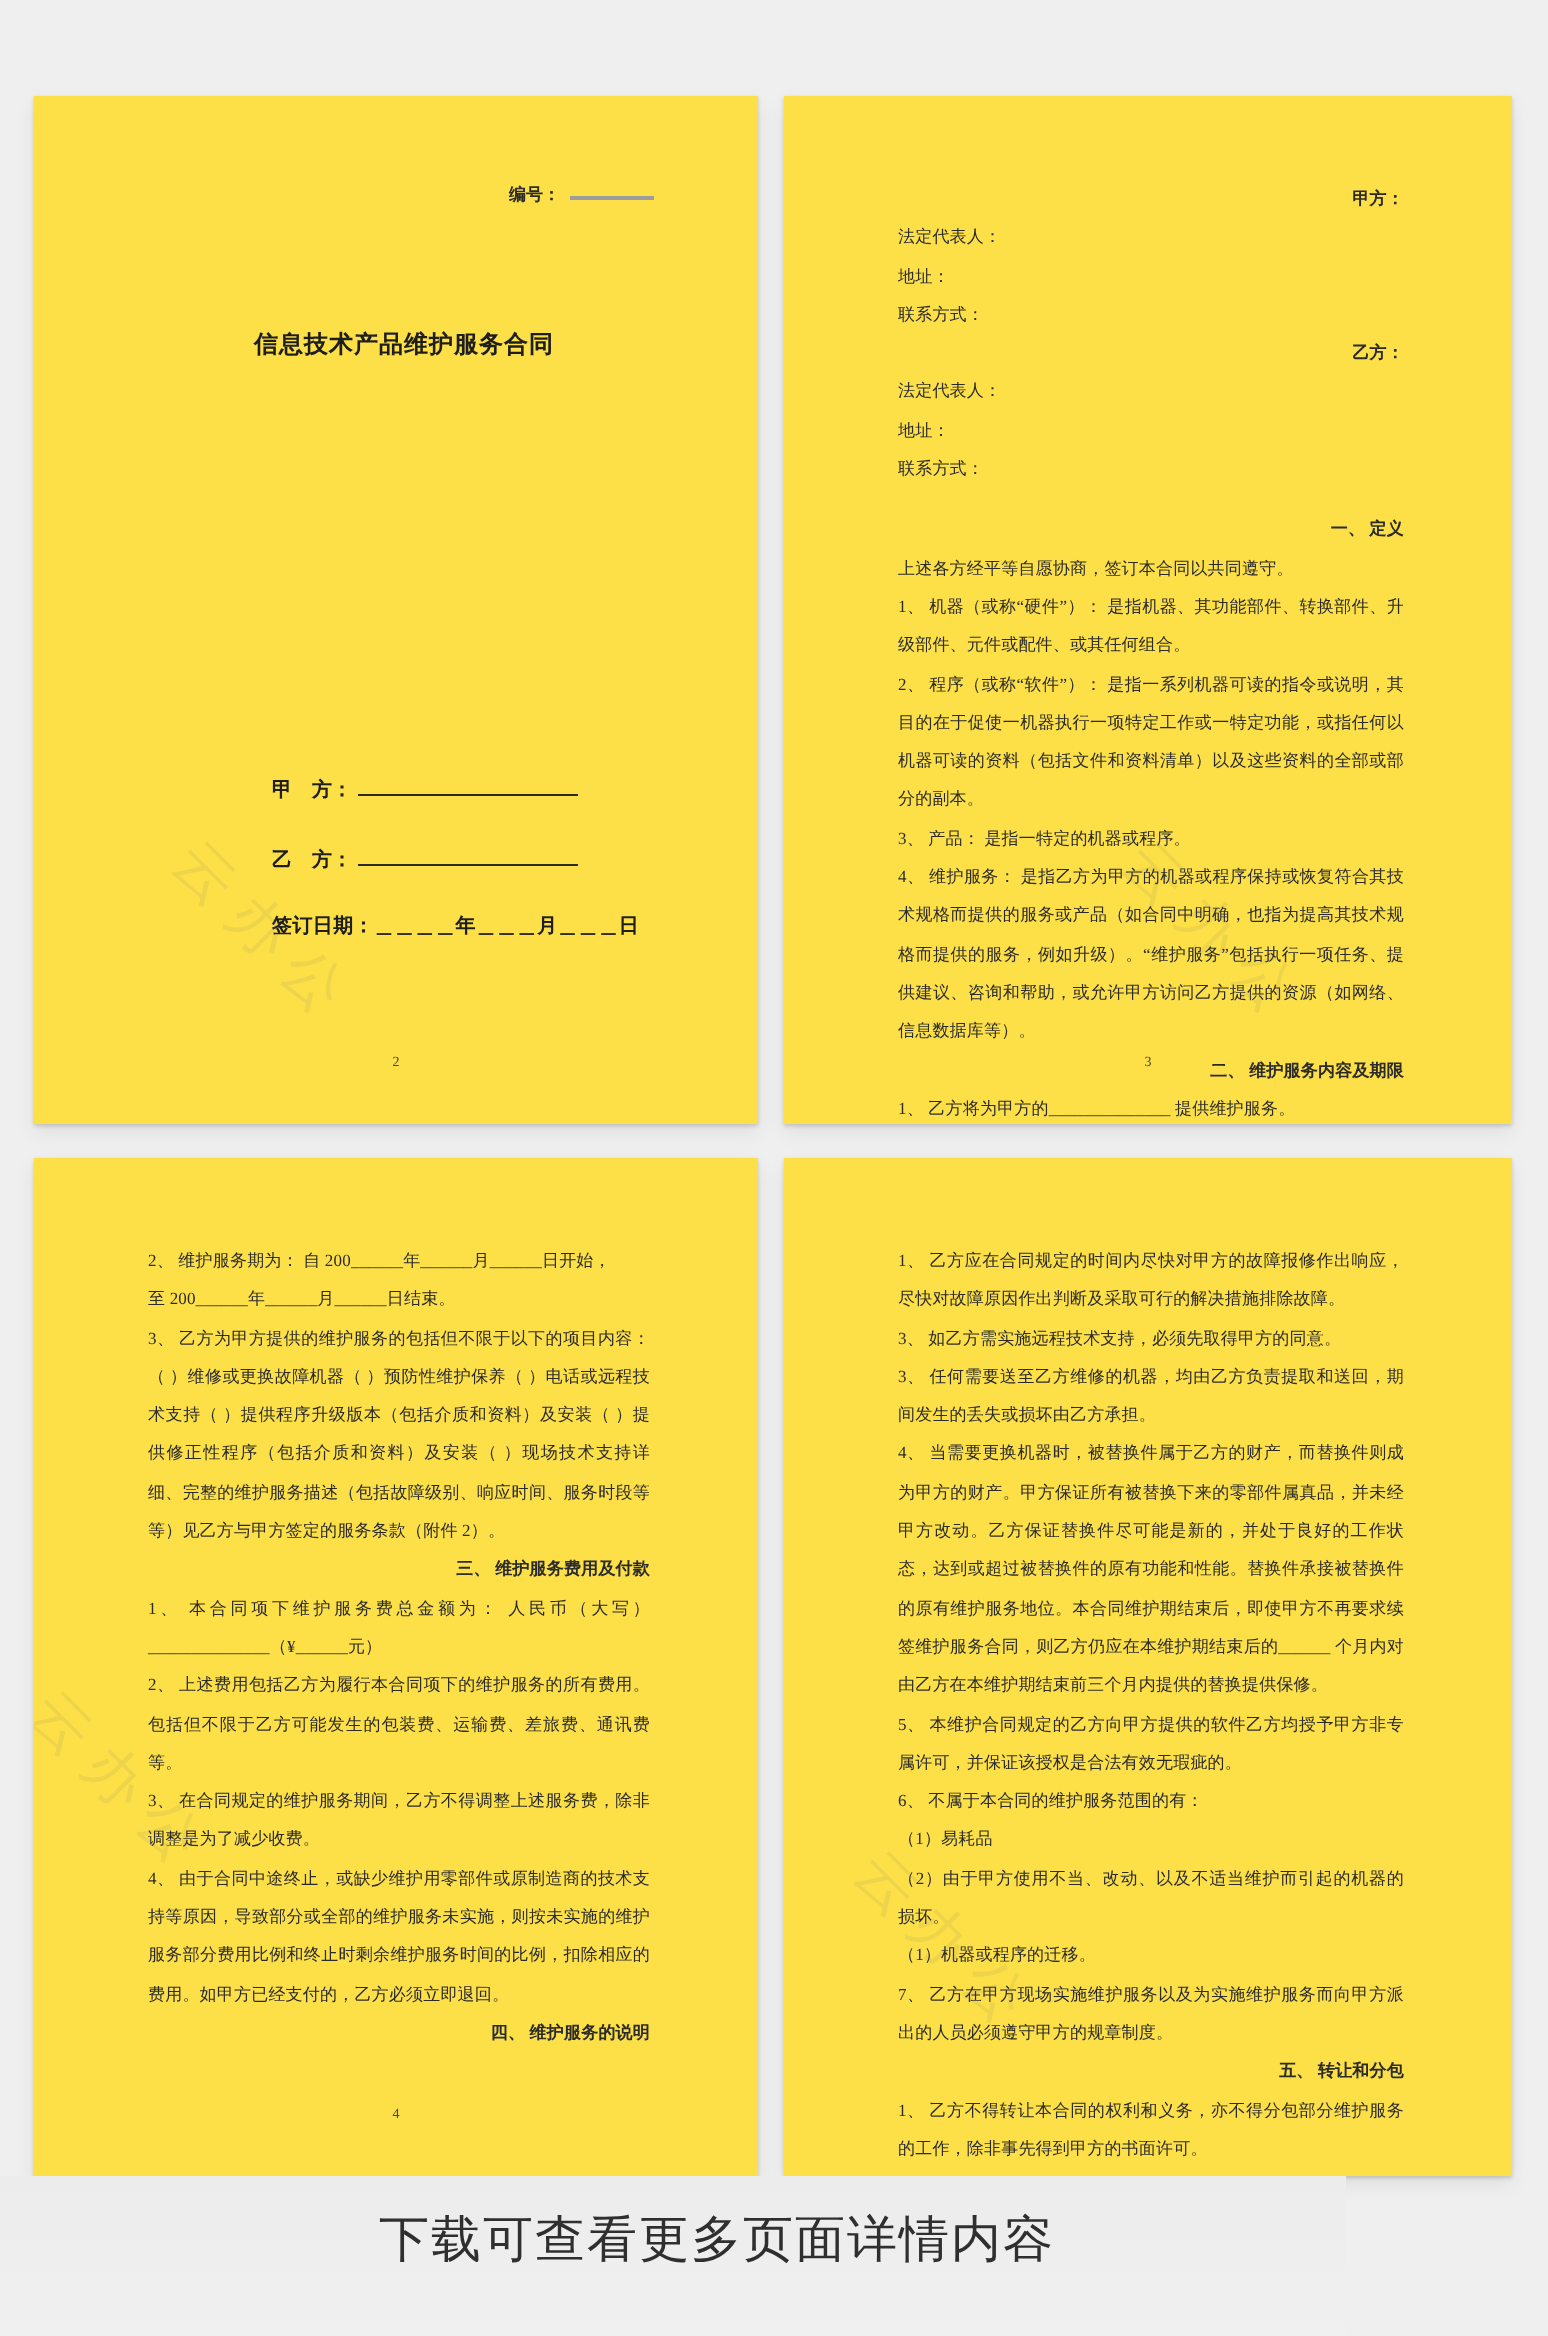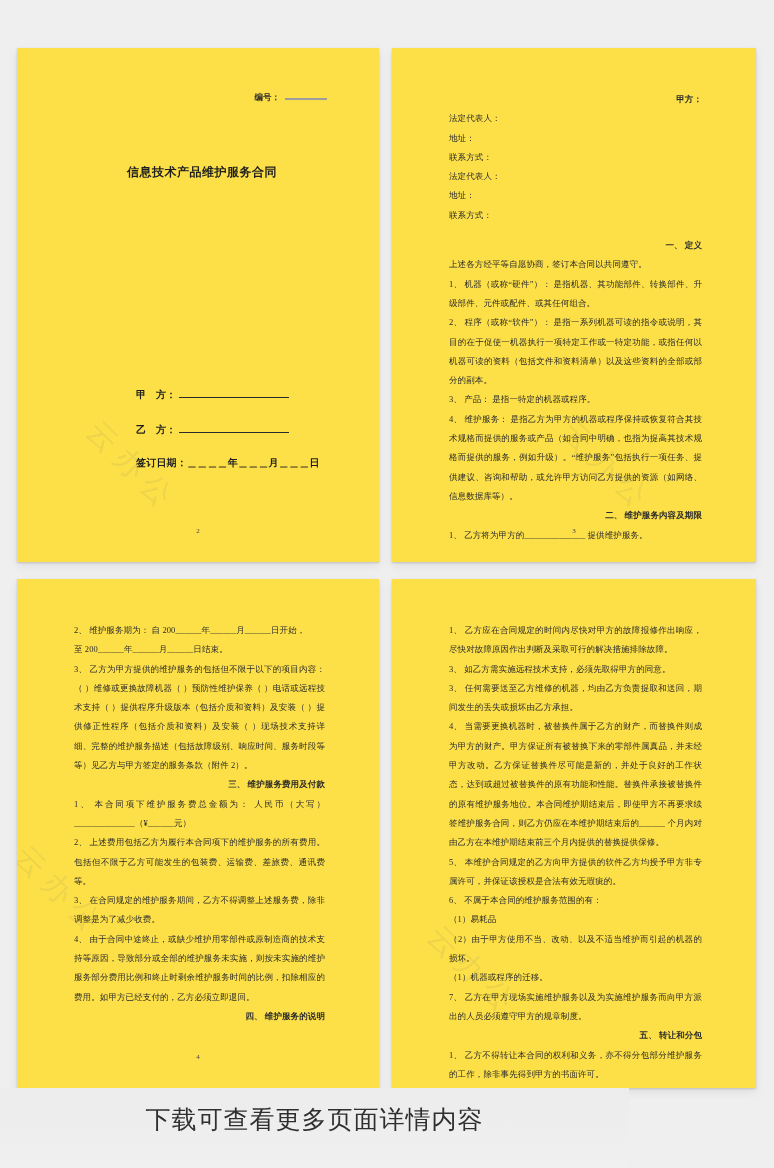--- a/index.html
+++ b/index.html
@@ -73,20 +73,21 @@
   }
   .page:nth-child(1) .watermark{left:58px;top:398px;}
   .page:nth-child(2) .watermark{left:158px;top:398px;}
   .page:nth-child(3) .watermark{left:-14px;top:292px;}
   .page:nth-child(4) .watermark{left:24px;top:372px;}
   
   .footer{
     position:absolute;top:1088px;left:0;width:629px;height:80px;
     background:linear-gradient(180deg,#ececec 0%,#f0f0f0 100%);
     text-align:center;
+    padding-left:44px;
   }
   .caption{
     padding-top:15px;
     font-family:"Liberation Sans","DejaVu Sans",sans-serif;
     font-size:25px;letter-spacing:1px;color:#2f2f2f;
   }
 </style>
 </head>
 <body>
 
@@ -112,20 +113,21 @@
       <div class="watermark">云办公</div>
       <div class="pagenum">2</div>
     </section>
 
     <section class="page">
       <div class="flow">
           <p class="blk heading">甲方：</p>
           <p class="blk text">法定代表人：</p>
           <p class="blk text">地址：</p>
           <p class="blk text">联系方式：</p>
+          <p class="blk heading">乙方：</p>
           <p class="blk text">法定代表人：</p>
           <p class="blk text">地址：</p>
           <p class="blk text">联系方式：</p>
           <div class="blk gap"></div>
           <p class="blk heading">一、 定义</p>
           <p class="blk text">上述各方经平等自愿协商，签订本合同以共同遵守。</p>
           <p class="blk text">1、 机器（或称“硬件”）： 是指机器、其功能部件、转换部件、升级部件、元件或配件、或其任何组合。</p>
           <p class="blk text">2、 程序（或称“软件”）： 是指一系列机器可读的指令或说明，其目的在于促使一机器执行一项特定工作或一特定功能，或指任何以机器可读的资料（包括文件和资料清单）以及这些资料的全部或部分的副本。</p>
           <p class="blk text">3、 产品： 是指一特定的机器或程序。</p>
           <p class="blk text">4、 维护服务： 是指乙方为甲方的机器或程序保持或恢复符合其技术规格而提供的服务或产品（如合同中明确，也指为提高其技术规格而提供的服务，例如升级）。“维护服务”包括执行一项任务、提供建议、咨询和帮助，或允许甲方访问乙方提供的资源（如网络、信息数据库等）。</p>

